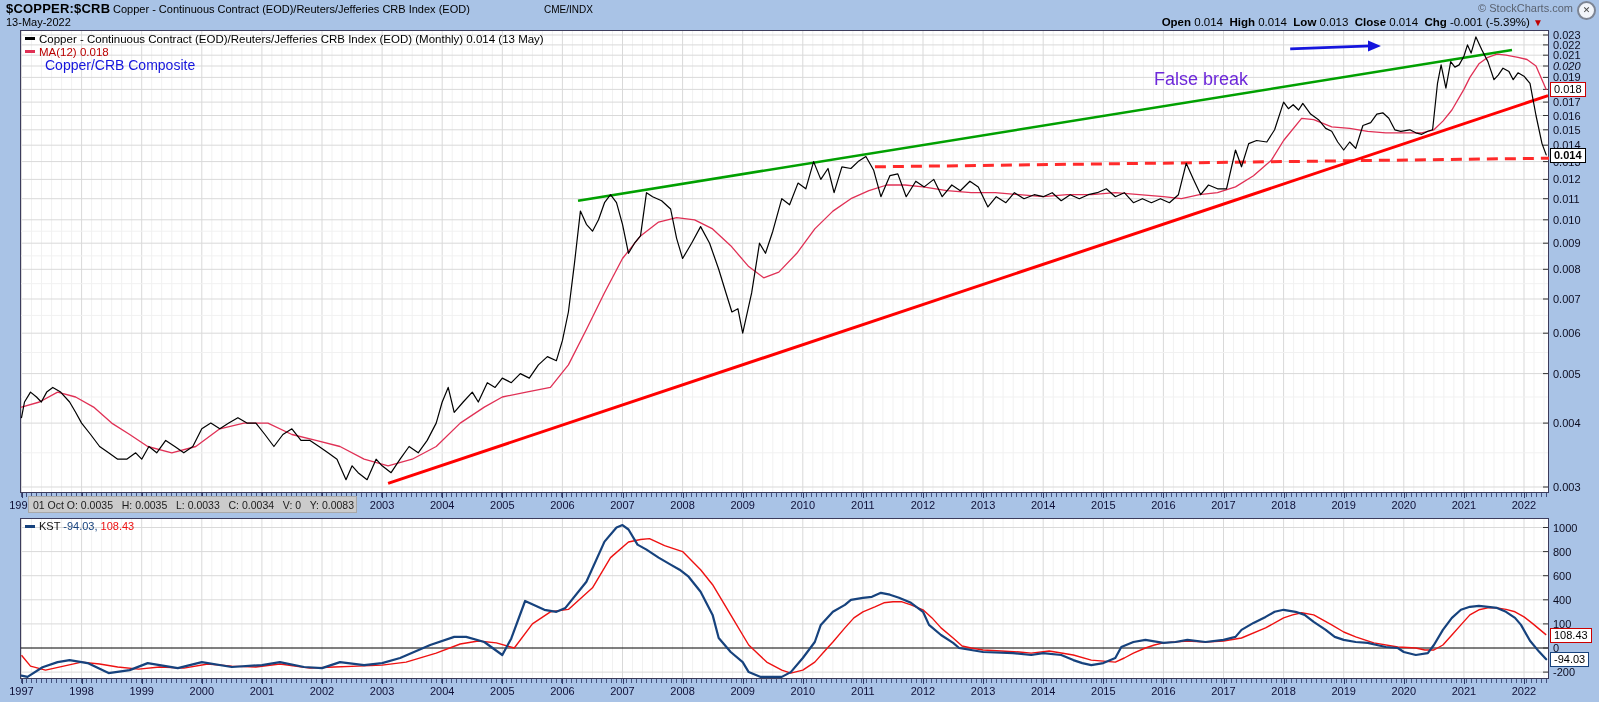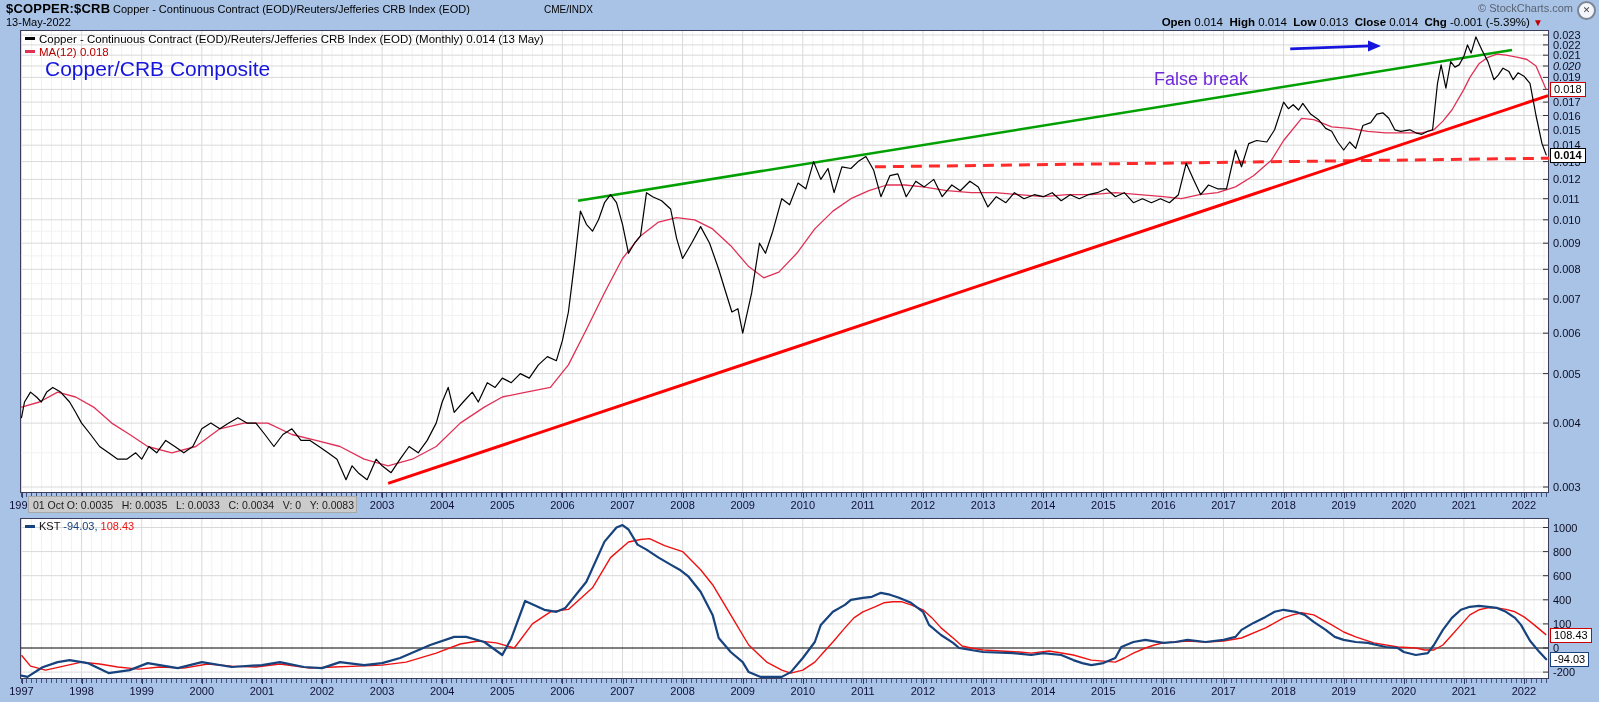--- a/index.html
+++ b/index.html
@@ -21,21 +21,21 @@
   .ohlc .chg-caret{color:#c00000;font-size:10px;}
   .close-btn{
     right:3px;top:1px;width:15px;height:15px;border:2px solid #7d8594;border-radius:50%;
     background:#f2f5fa;color:#444;font-size:9px;line-height:15px;text-align:center;cursor:pointer;
   }
   
   .legend1{left:25px;top:33px;font-size:11.5px;color:#000;white-space:nowrap;}
   .legend2{left:25px;top:46px;font-size:11.5px;white-space:nowrap;}
   .legend-kst{left:25px;top:520px;font-size:11px;white-space:nowrap;}
   .dash{display:inline-block;width:10px;height:3px;vertical-align:middle;margin-right:4px;margin-top:-2px;}
-  .annot-title{left:45px;top:57px;font-size:21px;white-space:nowrap;}
+  .annot-title{left:45px;top:57px;font-size:14px;white-space:nowrap;}
   .annot-false-break{left:1154px;top:40px;font-size:18px;white-space:nowrap;}
   
   .tickrow{left:21px;width:1527px;height:4px;background:repeating-linear-gradient(90deg,#44517e 0 1px,transparent 1px 5px);}
   .yearlabel{position:absolute;width:34px;text-align:center;font-size:11px;color:#101038;}
   .yeartick{position:absolute;width:1px;height:5px;background:#303a66;}
   .yaxislabel{position:absolute;left:1553px;font-size:11px;color:#0c0c20;white-space:nowrap;}
   .tooltipbar{
     left:28px;top:496px;width:329px;height:17px;background:#cbcbcb;border:1px solid #a8a8a8;
     font-size:10.5px;color:#1c1c1c;line-height:16px;white-space:pre;padding-left:4px;box-sizing:border-box;
   }

